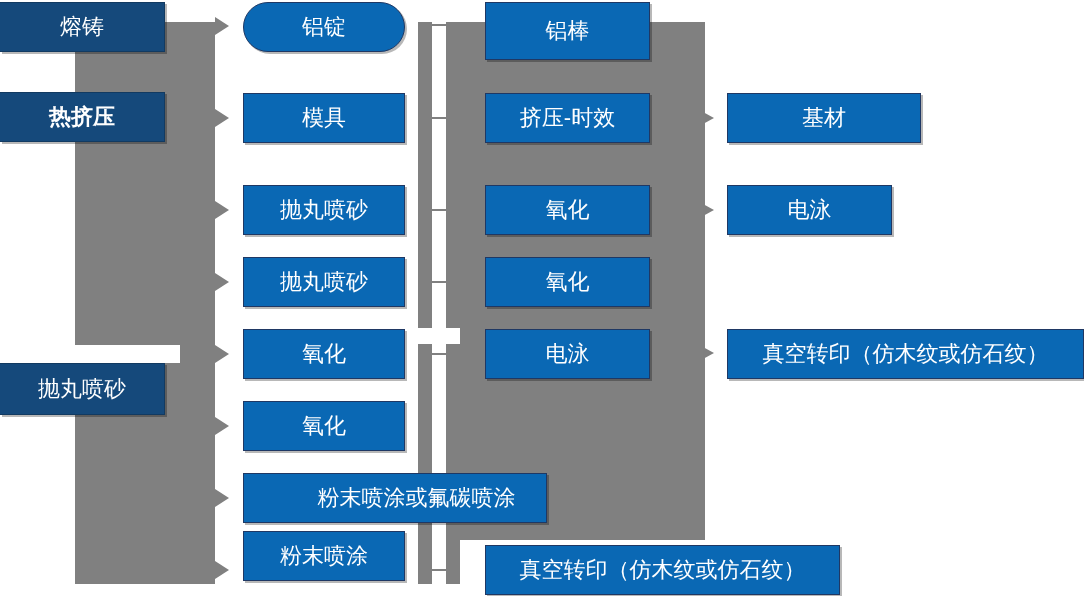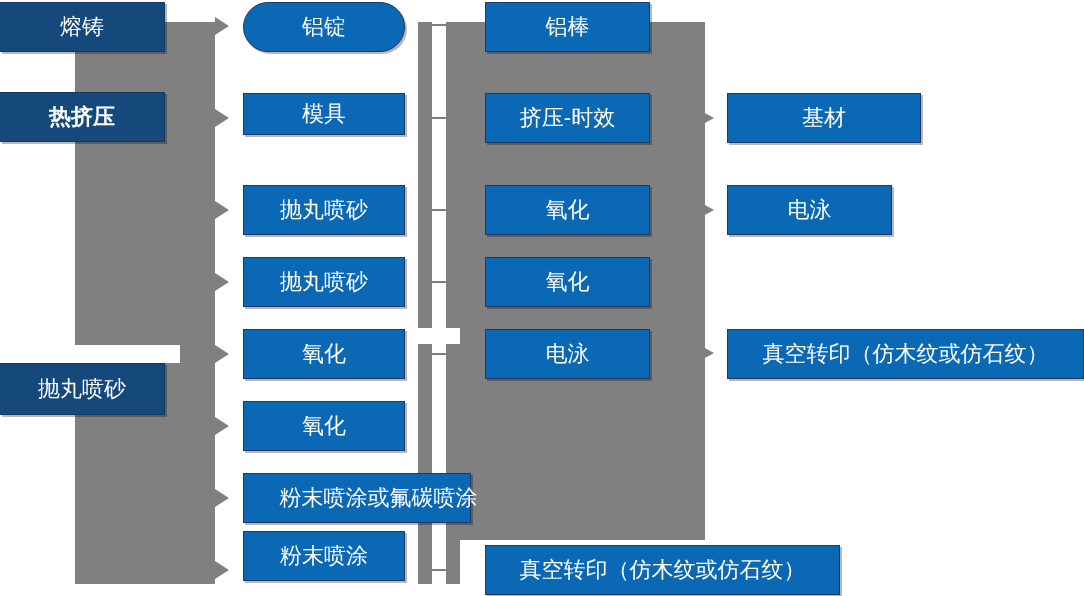--- a/index.html
+++ b/index.html
@@ -122,43 +122,43 @@
   <div class="box dark flat-left" style="left:0px; top:92px; width:165px; height:50px;font-weight:bold;">
     <span>热挤压</span>
   </div>
   <div class="box dark flat-left" style="left:0px; top:363px; width:165px; height:52px;">
     <span>抛丸喷砂</span>
   </div>
 
   <div class="box bright" style="left:243px; top:2px; width:162px; height:50px;border-radius:25px;">
     <span>铝锭</span>
   </div>
-  <div class="box bright" style="left:243px; top:93px; width:162px; height:42px;">
+  <div class="box bright" style="left:243px; top:93px; width:162px; height:50px;">
     <span>模具</span>
   </div>
   <div class="box bright" style="left:243px; top:185px; width:162px; height:50px;">
     <span>抛丸喷砂</span>
   </div>
   <div class="box bright" style="left:243px; top:257px; width:162px; height:50px;">
     <span>抛丸喷砂</span>
   </div>
   <div class="box bright" style="left:243px; top:329px; width:162px; height:50px;">
     <span>氧化</span>
   </div>
   <div class="box bright" style="left:243px; top:401px; width:162px; height:50px;">
     <span>氧化</span>
   </div>
-  <div class="box bright" style="left:243px; top:473px; width:228px; height:50px;padding-left:43px;">
+  <div class="box bright" style="left:243px; top:473px; width:304px; height:50px;padding-left:43px;">
     <span>粉末喷涂或氟碳喷涂</span>
   </div>
   <div class="box bright" style="left:243px; top:531px; width:162px; height:50px;">
     <span>粉末喷涂</span>
   </div>
 
-  <div class="box bright" style="left:485px; top:2px; width:165px; height:50px;">
+  <div class="box bright" style="left:485px; top:2px; width:165px; height:58px;">
     <span>铝棒</span>
   </div>
   <div class="box bright" style="left:485px; top:93px; width:165px; height:50px;">
     <span>挤压-时效</span>
   </div>
   <div class="box bright" style="left:485px; top:185px; width:165px; height:50px;">
     <span>氧化</span>
   </div>
   <div class="box bright" style="left:485px; top:257px; width:165px; height:50px;">
     <span>氧化</span>

